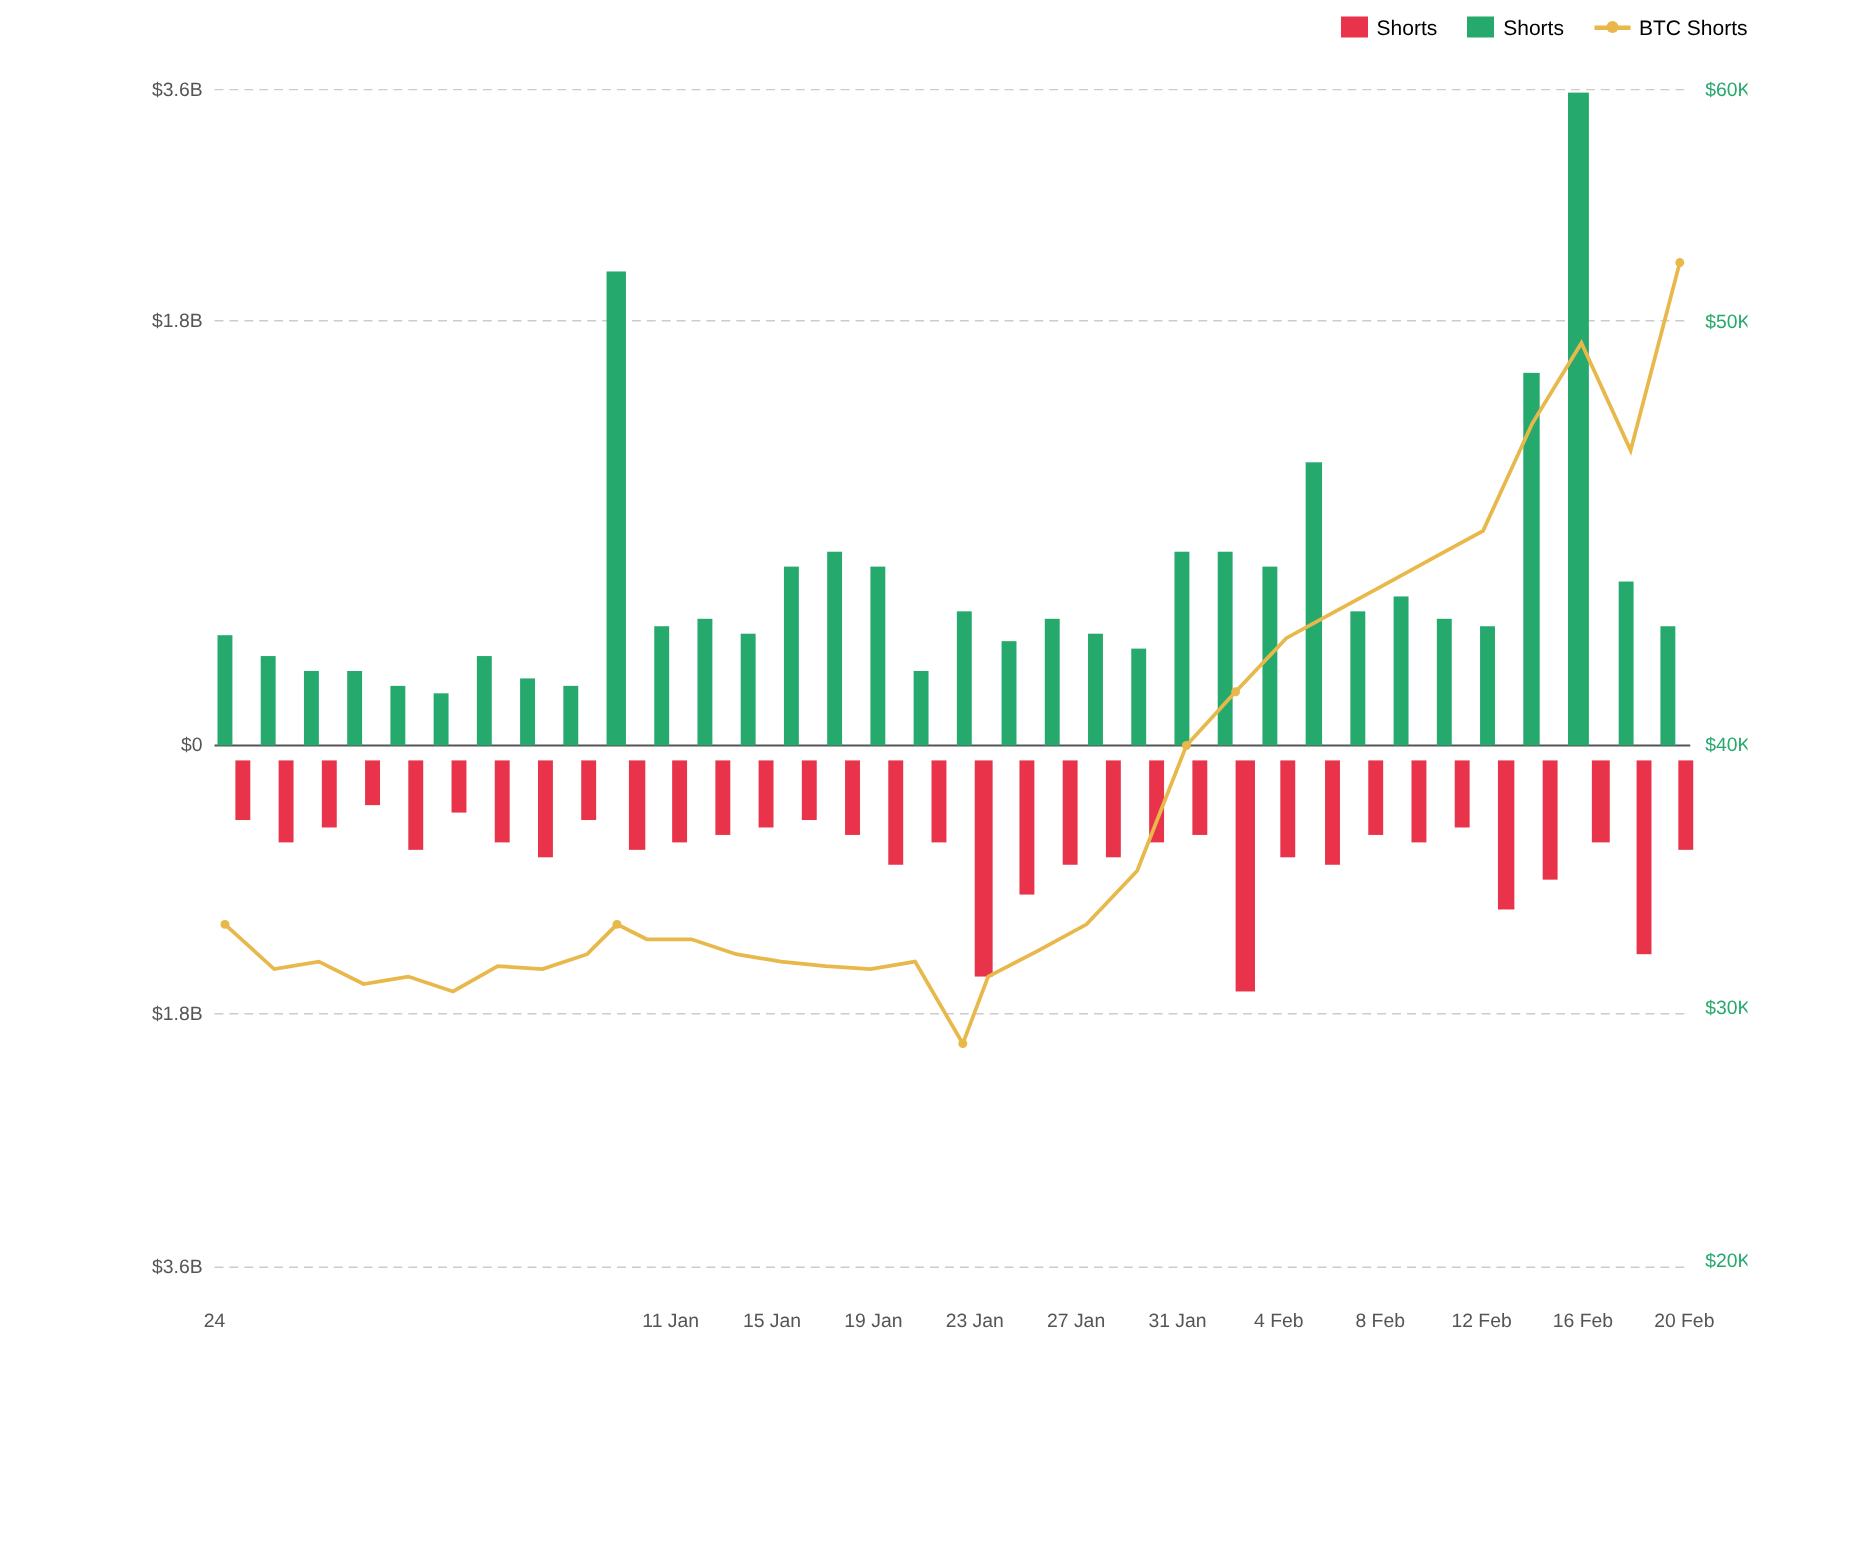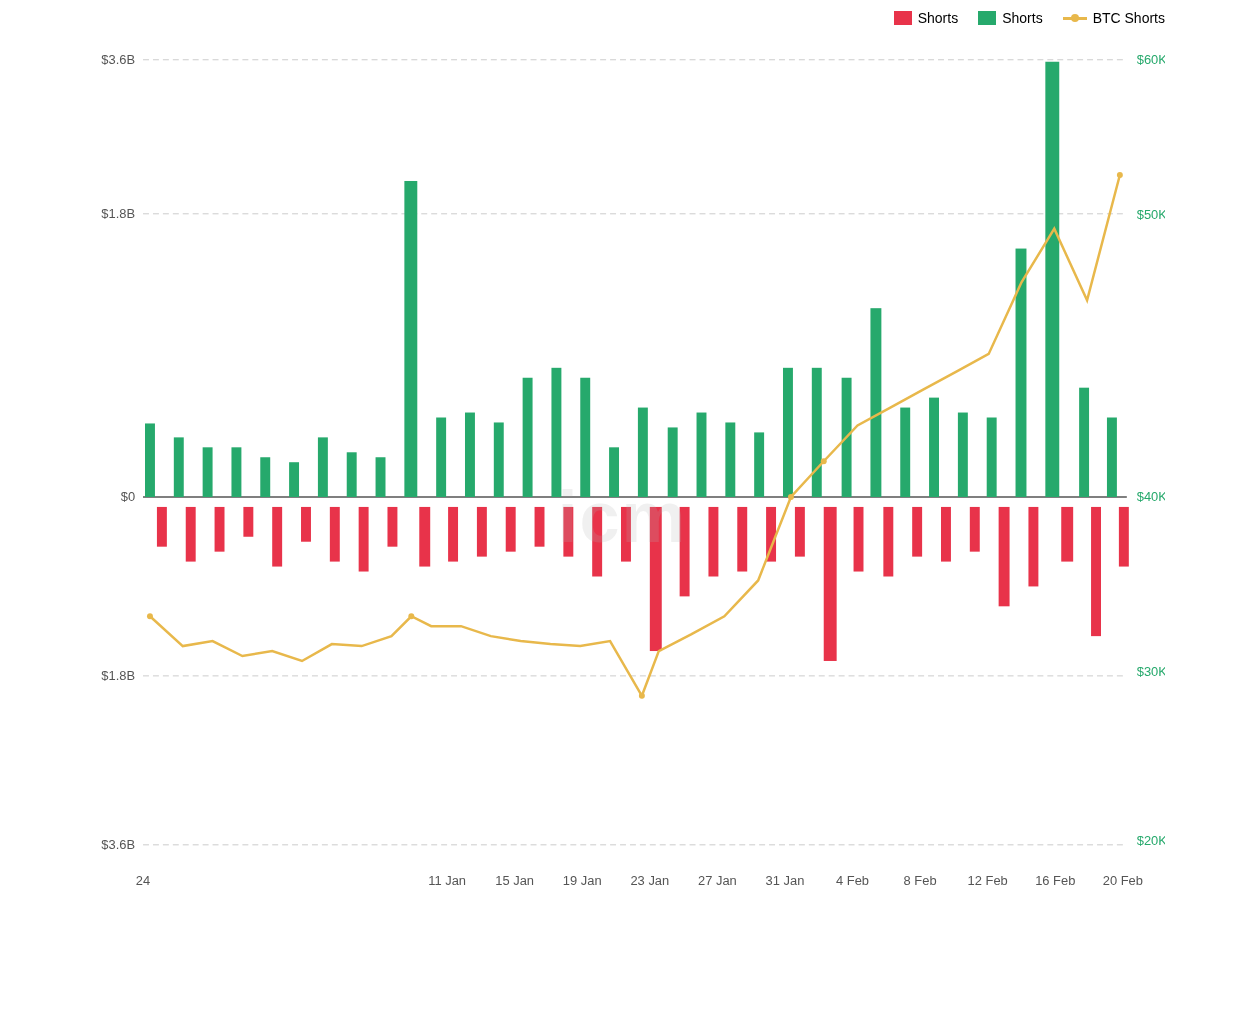--- a/index.html
+++ b/index.html
@@ -82,21 +82,20 @@
       <span class="legend-color" style="background:#26a96c;"></span>
       <span>Shorts</span>
     </div>
     <div class="legend-item">
       <span class="legend-line" style="background:#e8b84b;"></span>
       <span>BTC Shorts</span>
     </div>
   </div>
 
   
-  <div class="watermark">icm</div>
 
   
   <svg viewBox="0 0 1085 960" xmlns="http://www.w3.org/2000/svg">
 
     <line x1="60" y1="40" x2="1050" y2="40" stroke="#ccc" stroke-width="1" stroke-dasharray="6,4"></line>
 
     <line x1="60" y1="195" x2="1050" y2="195" stroke="#ccc" stroke-width="1" stroke-dasharray="6,4"></line>
 
     <line x1="60" y1="480" x2="1050" y2="480" stroke="#555" stroke-width="1.5"></line>
 

